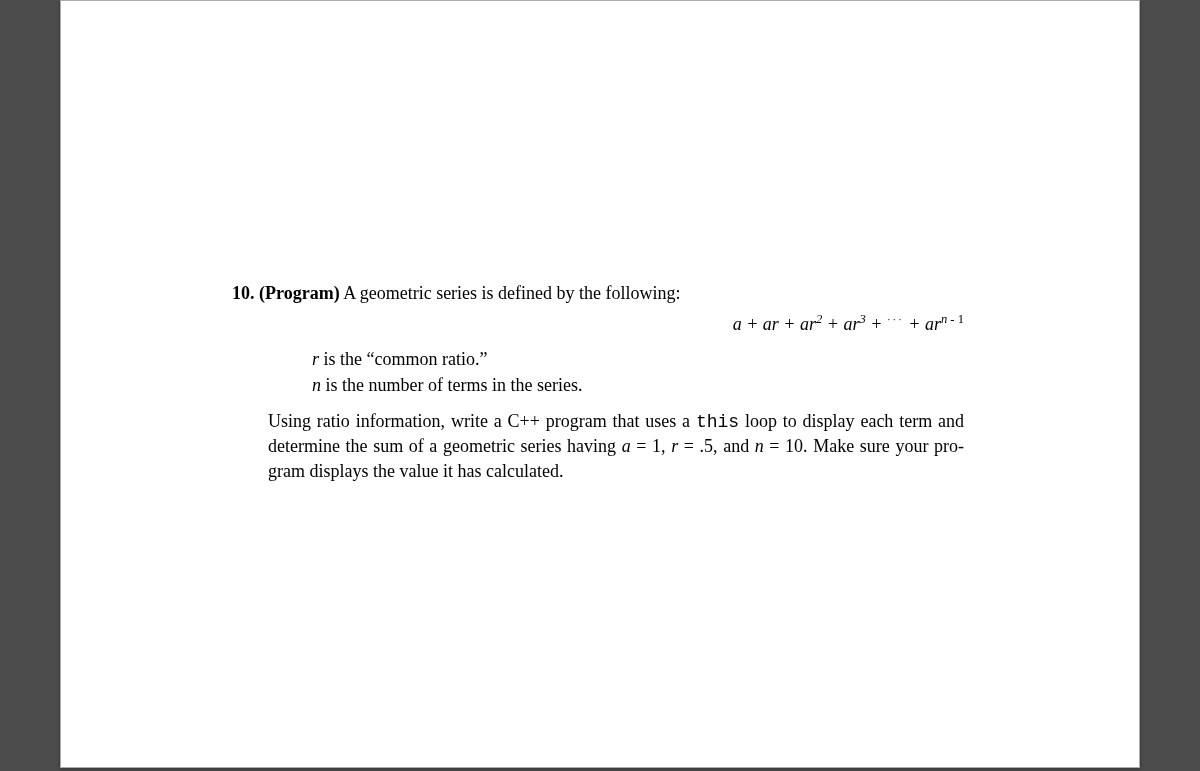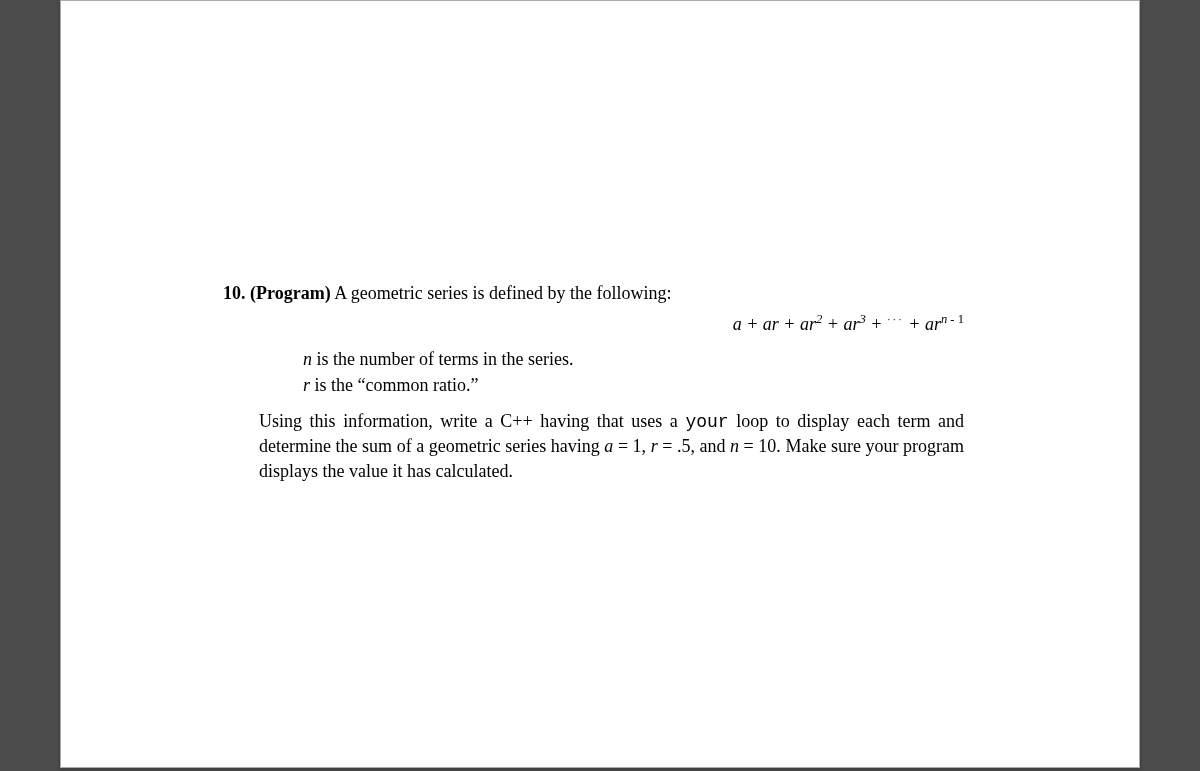--- a/index.html
+++ b/index.html
@@ -20,21 +20,21 @@
     border: 1px solid #aaa;
     box-shadow: 0 1px 4px rgba(0,0,0,0.3);
     position: relative;
     box-sizing: border-box;
     padding: 20px 90px 0 90px;
     overflow: hidden;
   }
   .content {
     position: absolute;
     top: 280px;
-    left: 162px;
+    left: 171px;
     right: 175px;
     font-size: 18px;
     line-height: 1.35;
   }
   .problem-header {
     margin-bottom: 6px;
   }
   .problem-number {
     font-weight: bold;
   }
@@ -91,22 +91,22 @@
       <span class="problem-label">(Program)</span>
       <span> </span>
       <span>A geometric series is defined by the following:</span>
     </div>
 
     <div class="formula">
       <span>a</span><span> + </span><span>ar</span><span> + </span><span>ar</span><sup class="sup-normal">2</sup><span> + </span><span>ar</span><sup class="sup-normal">3</sup><span> + </span><span class="dots">···</span><span> + </span><span>ar</span><sup><span>n</span><span class="sup-normal"> - 1</span></sup>
     </div>
 
     <div class="def-list">
+      <div><span class="it">r</span><span> is the “common ratio.”</span></div>
       <div><span class="it">n</span><span> is the number of terms in the series.</span></div>
-      <div><span class="it">r</span><span> is the “common ratio.”</span></div>
     </div>
 
     <div class="body-text">
-      <span>Using this information, write a C++ having that uses a </span><span class="mono">your</span><span> loop to display each term and determine the sum of a geometric series having </span><span class="it">a</span><span> = 1, </span><span class="it">r</span><span> = .5, and </span><span class="it">n</span><span> = 10. Make sure your pro­gram displays the value it has calculated.</span>
+      <span>Using ratio information, write a C++ program that uses a </span><span class="mono">this</span><span> loop to display each term and determine the sum of a geometric series having </span><span class="it">a</span><span> = 1, </span><span class="it">r</span><span> = .5, and </span><span class="it">n</span><span> = 10. Make sure your pro­gram displays the value it has calculated.</span>
     </div>
 
   </div>
 </div>
 
 </body></html>

